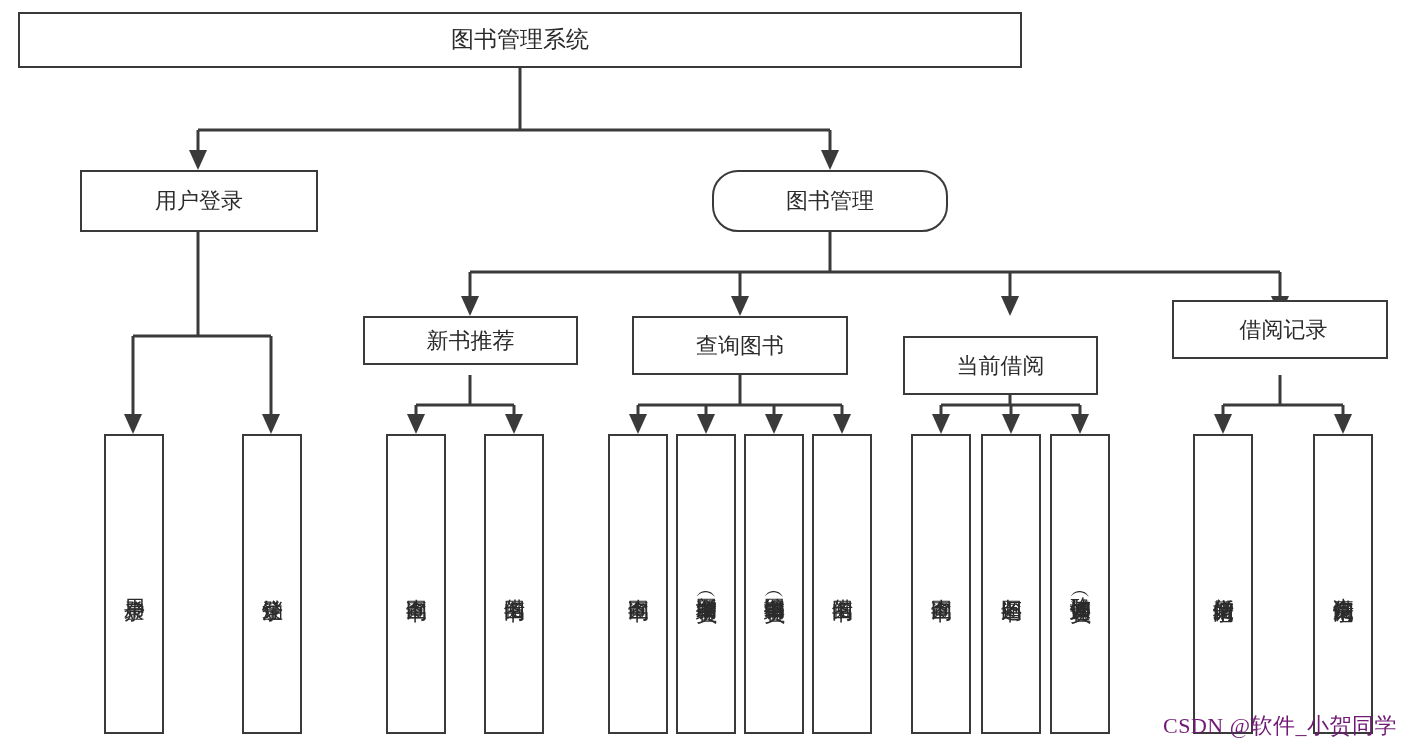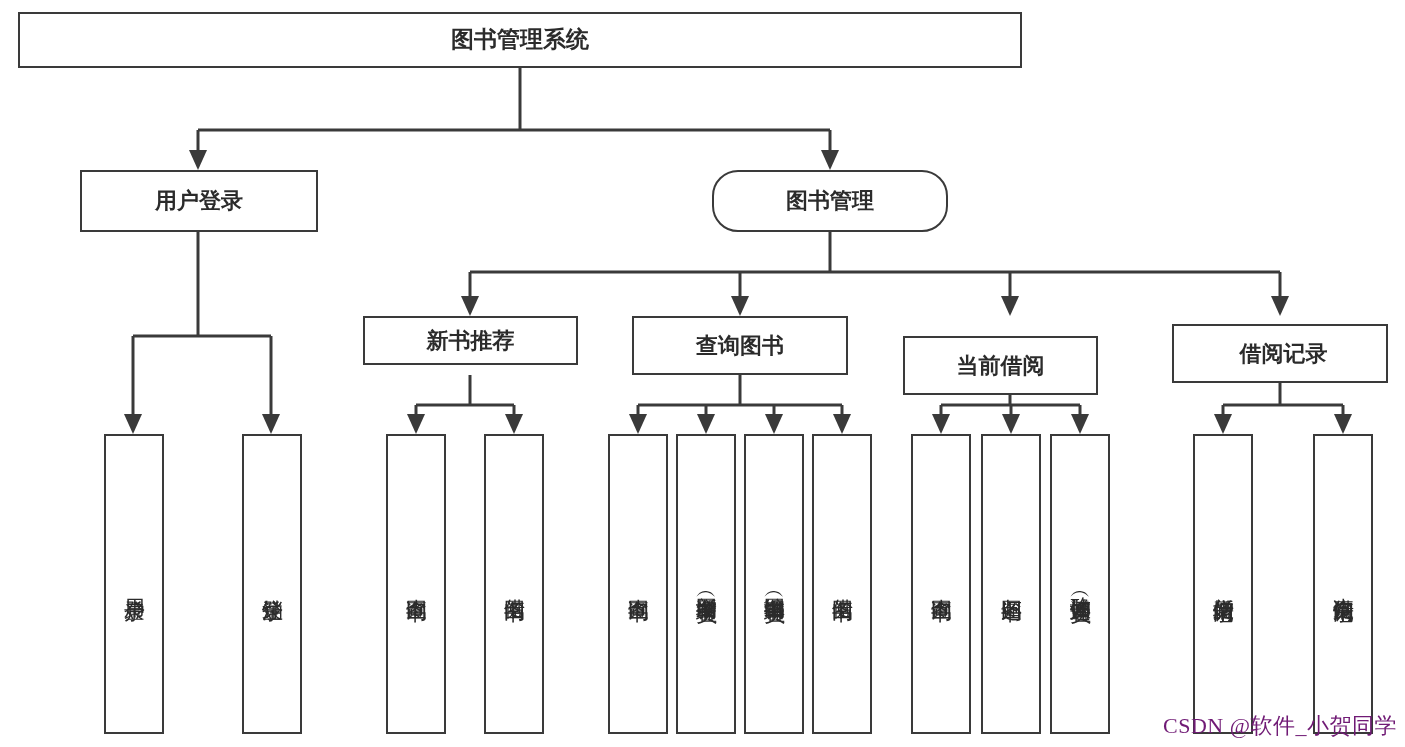--- a/index.html
+++ b/index.html
@@ -24,21 +24,20 @@
     background: #ffffff;
     display: flex;
     align-items: center;
     justify-content: center;
     color: #2b2b2b;
     text-align: center;
     line-height: 1.18;
   }
   .node.horiz {
     font-size: 22px;
-    font-weight: bold;
   }
   .node.vert {
     writing-mode: vertical-rl;
     text-orientation: upright;
     font-size: 21px;
     letter-spacing: 1px;
     padding: 6px 0;
   }
   .node.root {
     font-size: 23px;
@@ -142,21 +141,21 @@
   </svg>
 
   <div class="node horiz root" style="left:18px; top:12px; width:1004px; height:56px;">图书管理系统</div>
 
   <div class="node horiz" style="left:80px; top:170px; width:238px; height:62px;">用户登录</div>
   <div class="node horiz" style="left:712px; top:170px; width:236px; height:62px;border-radius:26px;">图书管理</div>
 
   <div class="node horiz" style="left:363px; top:316px; width:215px; height:49px;">新书推荐</div>
   <div class="node horiz" style="left:632px; top:316px; width:216px; height:59px;">查询图书</div>
   <div class="node horiz" style="left:903px; top:300px; width:195px; height:59px;margin-top:36px;">当前借阅</div>
-  <div class="node horiz" style="left:1172px; top:324px; width:216px; height:59px;padding-left:7px;">借阅记录</div>
+  <div class="node horiz" style="left:1172px; top:300px; width:216px; height:59px;padding-left:7px;">借阅记录</div>
 
   <div class="node vert" style="left:104px; top:434px; width:60px; height:300px;">用户登录</div>
   <div class="node vert" style="left:242px; top:434px; width:60px; height:300px;">注销登录</div>
 
   <div class="node vert" style="left:386px; top:434px; width:60px; height:300px;">查询图书</div>
   <div class="node vert" style="left:484px; top:434px; width:60px; height:300px;">借阅图书</div>
 
   <div class="node vert" style="left:608px; top:434px; width:60px; height:300px;">查询图书</div>
   <div class="node vert" style="left:676px; top:434px; width:60px; height:300px;">新增图书（管理员）</div>
   <div class="node vert" style="left:744px; top:434px; width:60px; height:300px;">编辑图书（管理员）</div>

